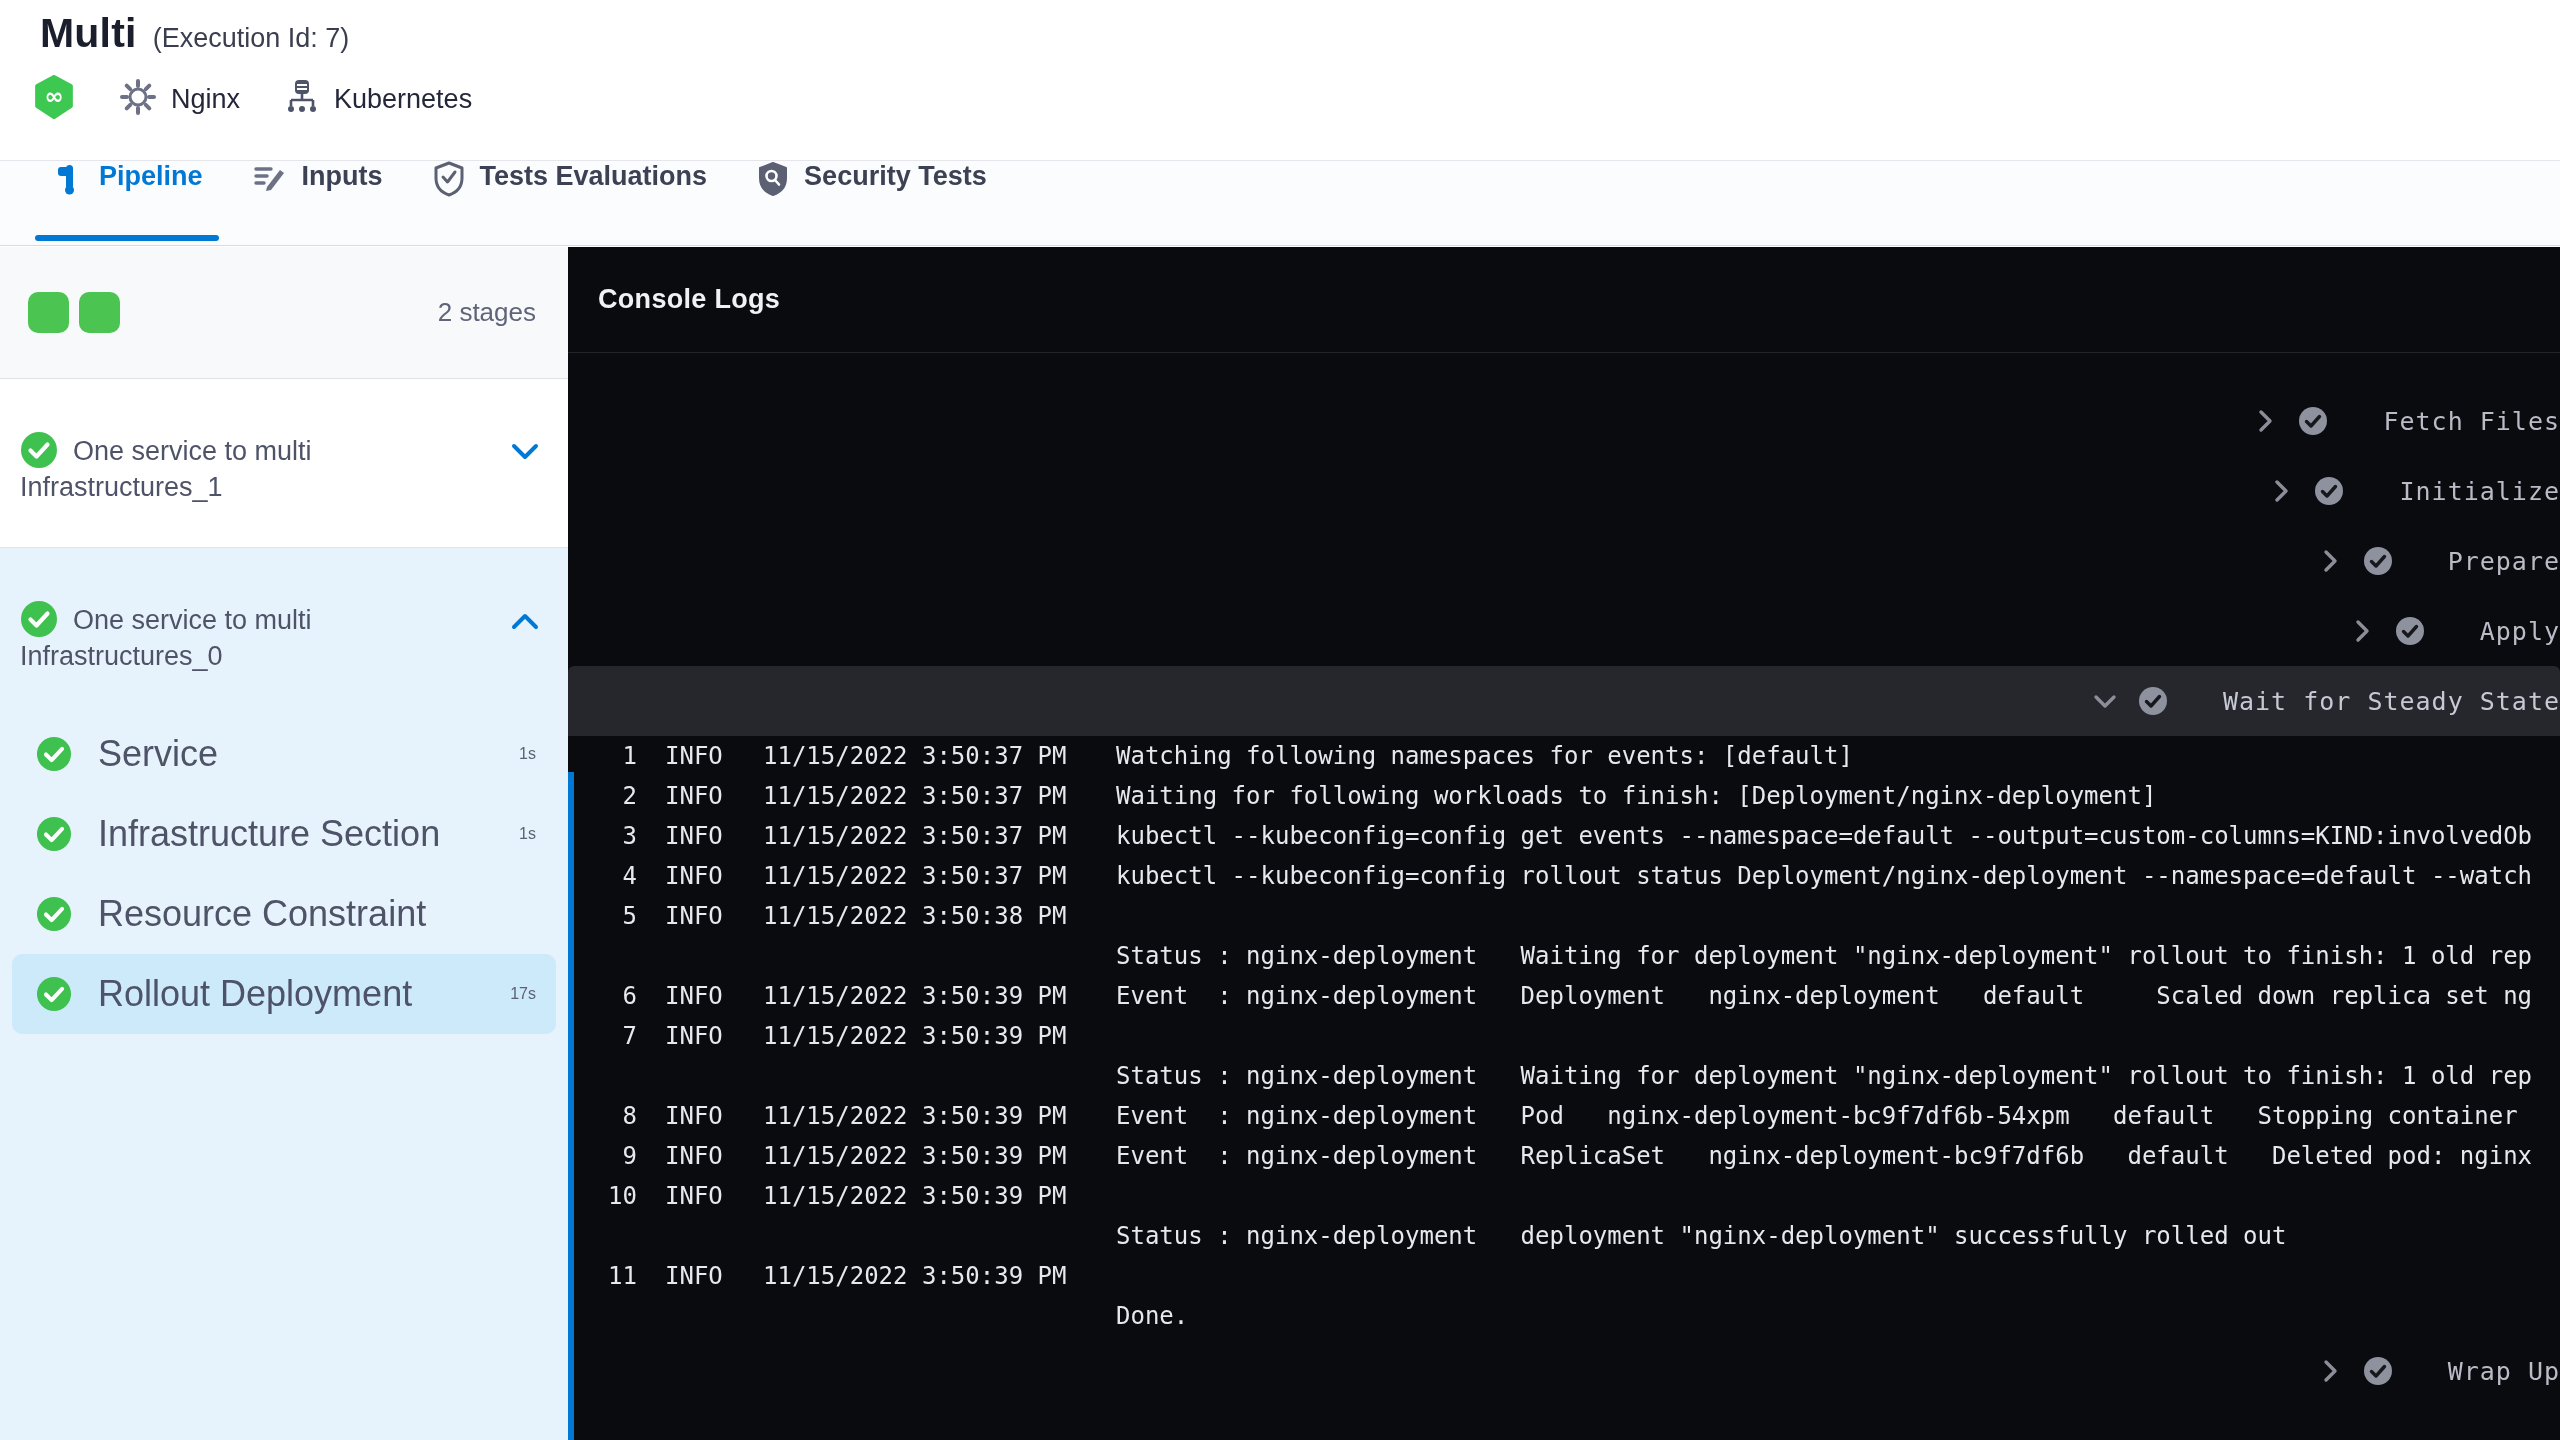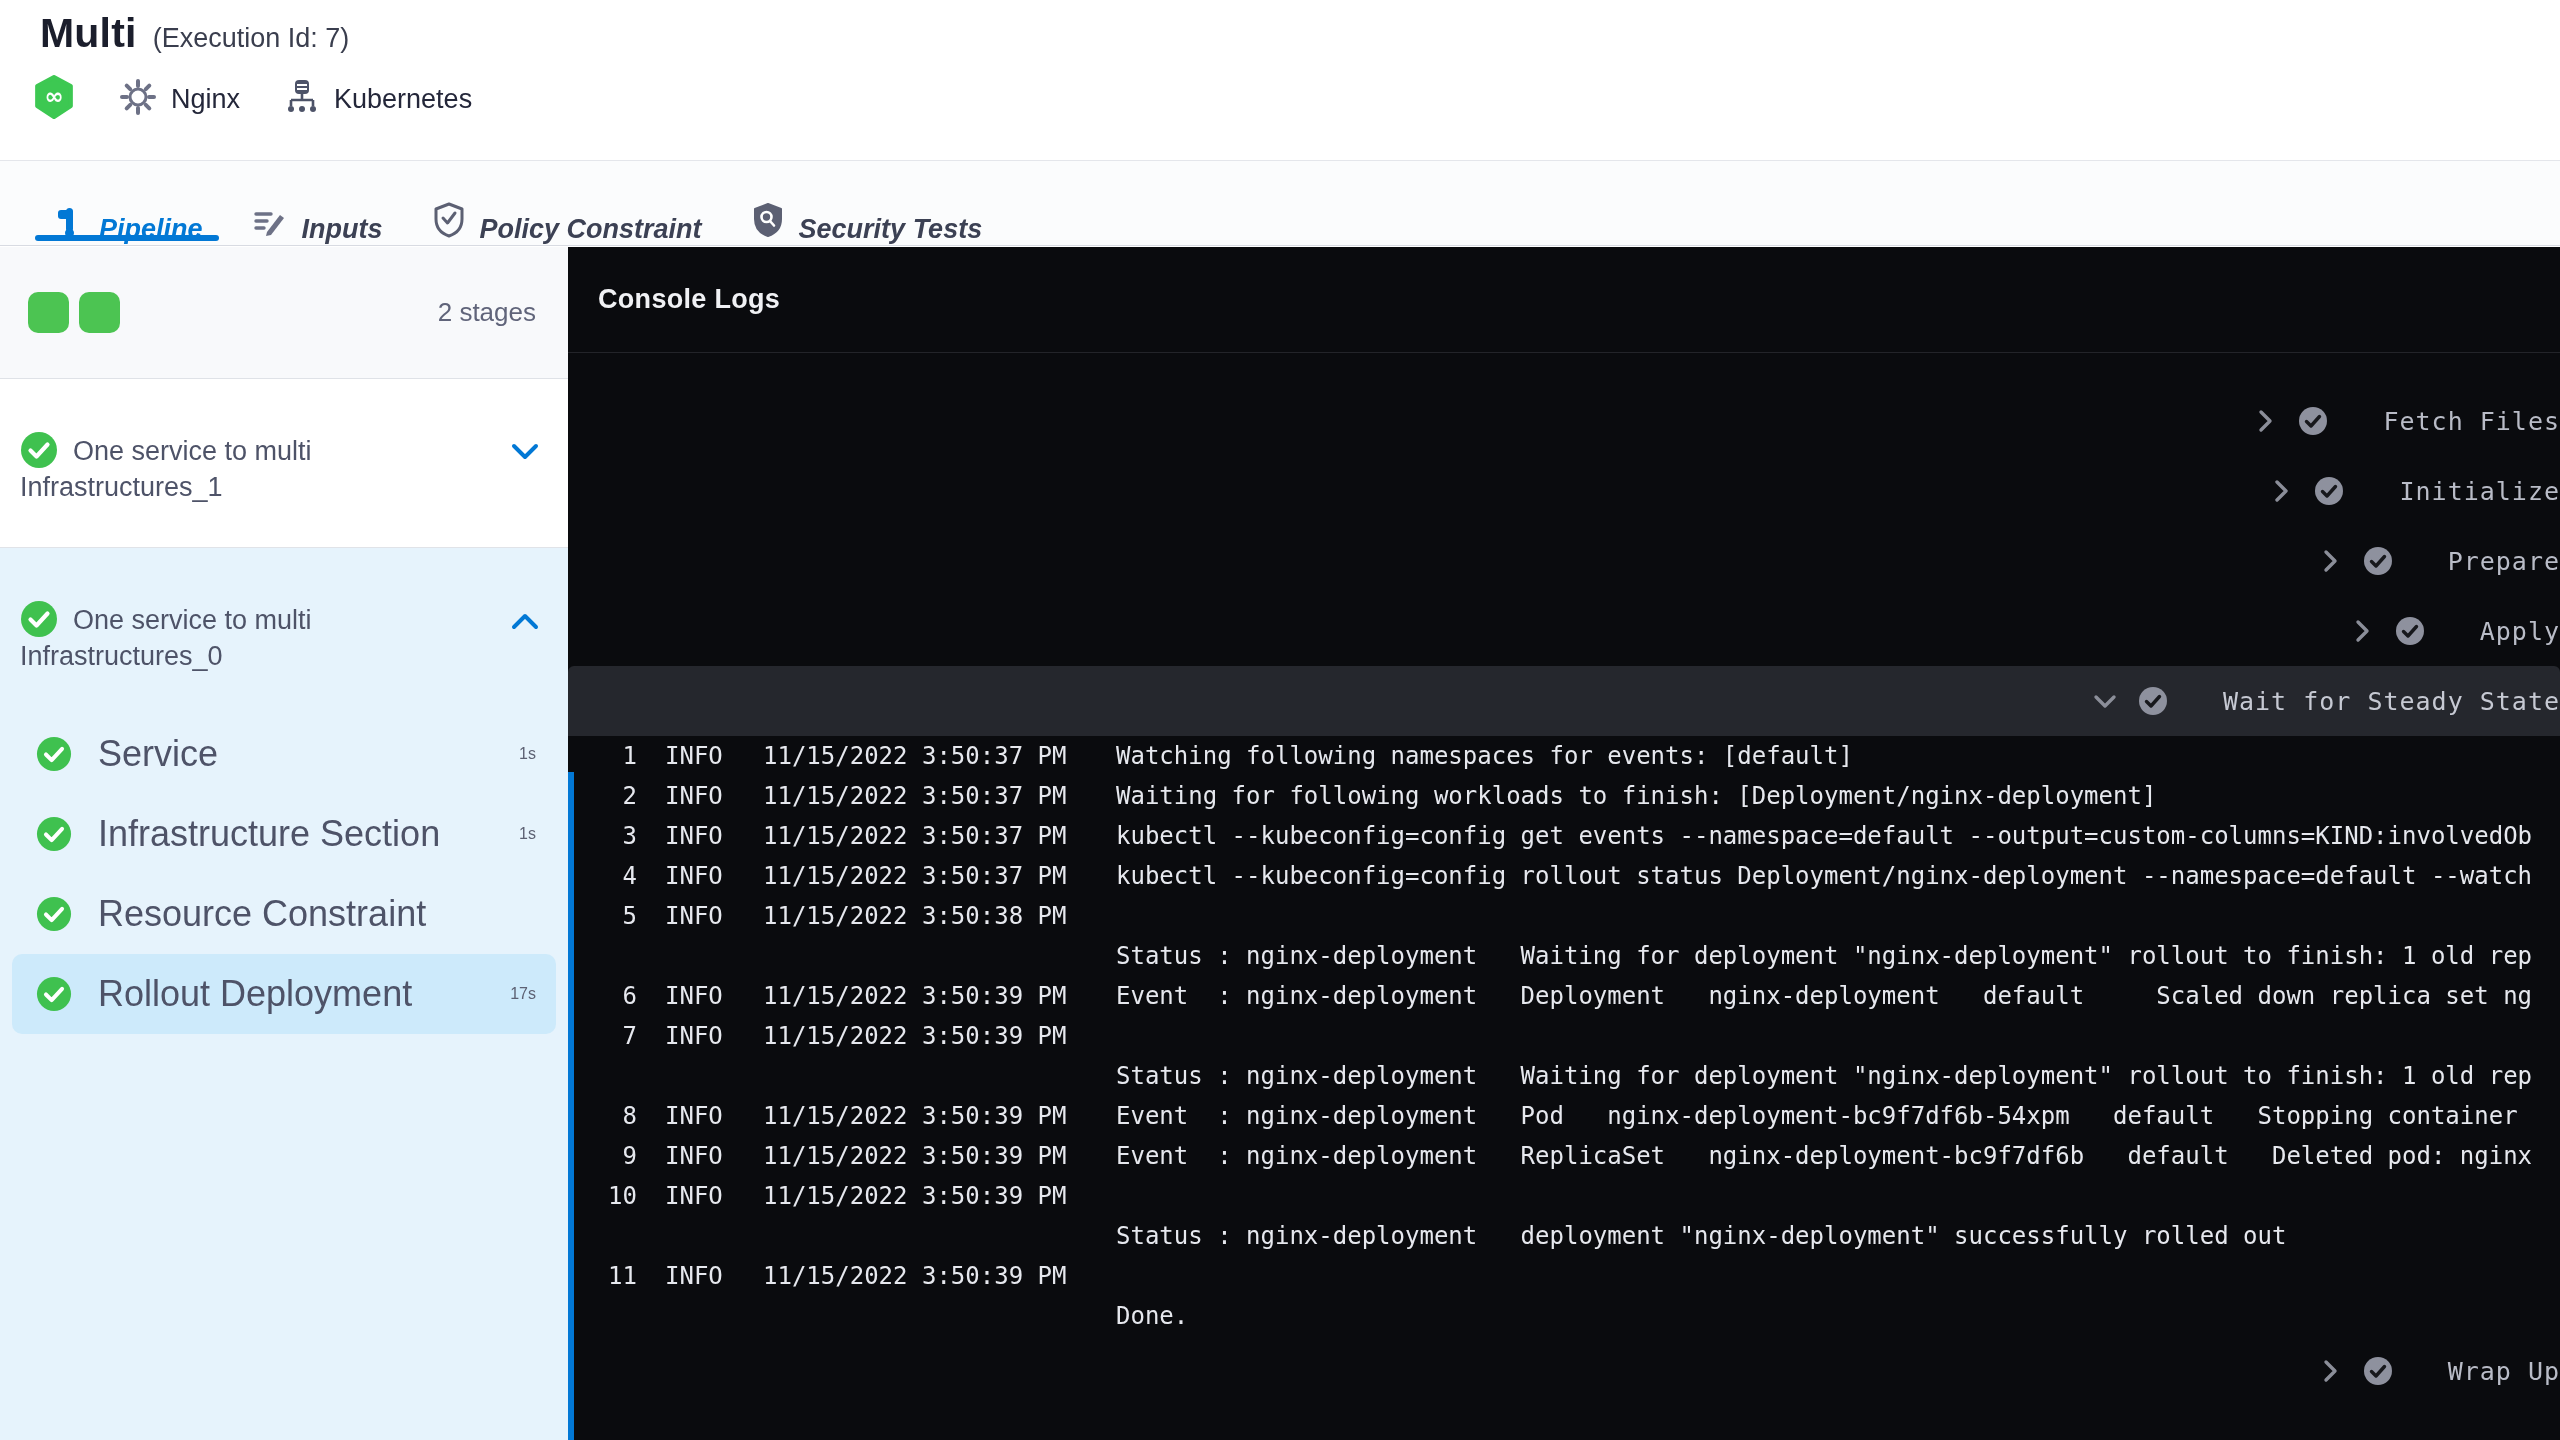--- a/index.html
+++ b/index.html
@@ -12,22 +12,22 @@
   .page-title { font-size:41px; font-weight:700; color:#1b1e2c; letter-spacing:0.2px; }
   .exec-id { font-size:27px; color:#3a3e4e; }
   .services-row { position:absolute; left:33px; top:76px; height:46px; display:flex; align-items:center; }
   .svc-label { font-size:27px; color:#24273a; margin-left:14px; }
   .svc-gap { width:44px; }
 
   
   .tabbar { position:absolute; left:0; top:160px; width:2560px; height:86px; background:#fbfcfd;
     border-top:1px solid #e4e6eb; border-bottom:1px solid #d8dbe2;
     display:flex; align-items:stretch; padding-left:54px; }
-  .tab { display:flex; align-items:flex-end; gap:15px; position:relative; margin-right:50px;
-    font-size:27px; color:#3c4154; font-weight:600; cursor:default;font-style:italic; }
+  .tab { display:flex; align-items:flex-start; gap:15px; position:relative; margin-right:50px;
+    font-size:27px; color:#3c4154; font-weight:600; cursor:default; }
   .tab.active { color:#0278d5; font-weight:700; }
   .tab.active::after { content:''; position:absolute; left:-19px; right:-16px; bottom:4px; height:6px;
     border-radius:4px; background:#0278d5; }
 
   
   .sidebar { position:absolute; left:0; top:247px; width:568px; height:1193px; background:#e6f3fc; }
   .stage-summary { height:132px; background:#f8f9fb; border-bottom:1px solid #dfe2e7;
     display:flex; align-items:center; padding:0 32px 0 28px; }
   .sq { width:41px; height:41px; border-radius:10px; background:#4cc452; }
   .sq + .sq { margin-left:10px; }
@@ -142,21 +142,21 @@
     </span>
     <span>Inputs</span>
   </div>
   <div class="tab">
     <span>
       <svg width="32" height="36" viewBox="0 0 32 36">
         <path d="M16 2 L29 7 V17 C29 26 23.5 31.5 16 34 C8.5 31.5 3 26 3 17 V7 Z" fill="none" stroke="#5c6073" stroke-width="3" stroke-linejoin="round"></path>
         <polyline points="10,16 14.5,21 22,11" fill="none" stroke="#5c6073" stroke-width="3" stroke-linecap="round" stroke-linejoin="round"></polyline>
       </svg>
     </span>
-    <span>Policy Constraint</span>
+    <span>Tests Evaluations</span>
   </div>
   <div class="tab">
     <span>
       <svg width="32" height="36" viewBox="0 0 32 36">
         <path d="M16 2 L29 7 V17 C29 26 23.5 31.5 16 34 C8.5 31.5 3 26 3 17 V7 Z" fill="#5c6073" stroke="#5c6073" stroke-width="2" stroke-linejoin="round"></path>
         <circle cx="14.5" cy="15" r="5" fill="none" stroke="#ffffff" stroke-width="2.6"></circle>
         <line x1="18" y1="19" x2="22" y2="23.5" stroke="#ffffff" stroke-width="2.6" stroke-linecap="round"></line>
       </svg>
     </span>
     <span>Security Tests</span>

